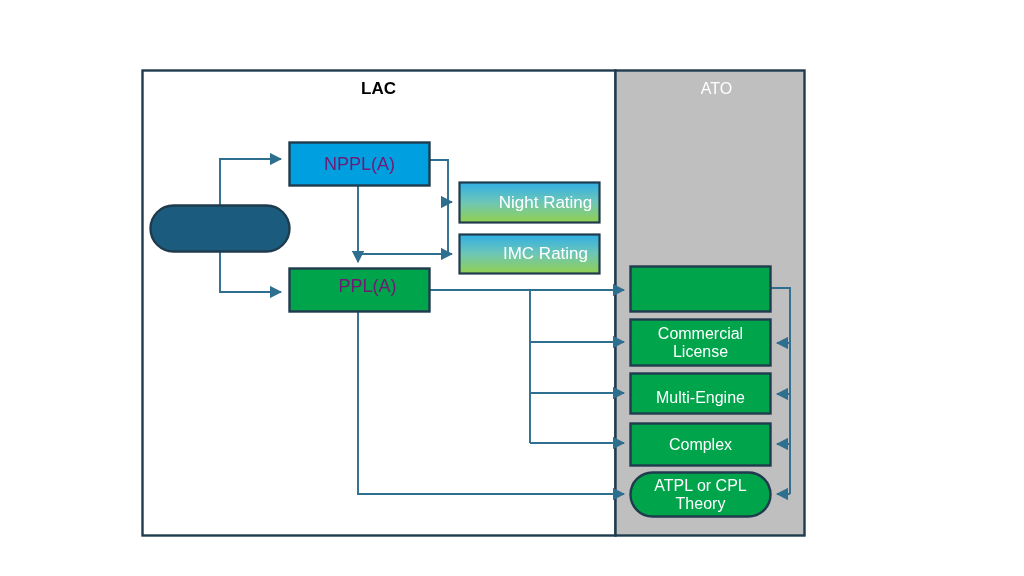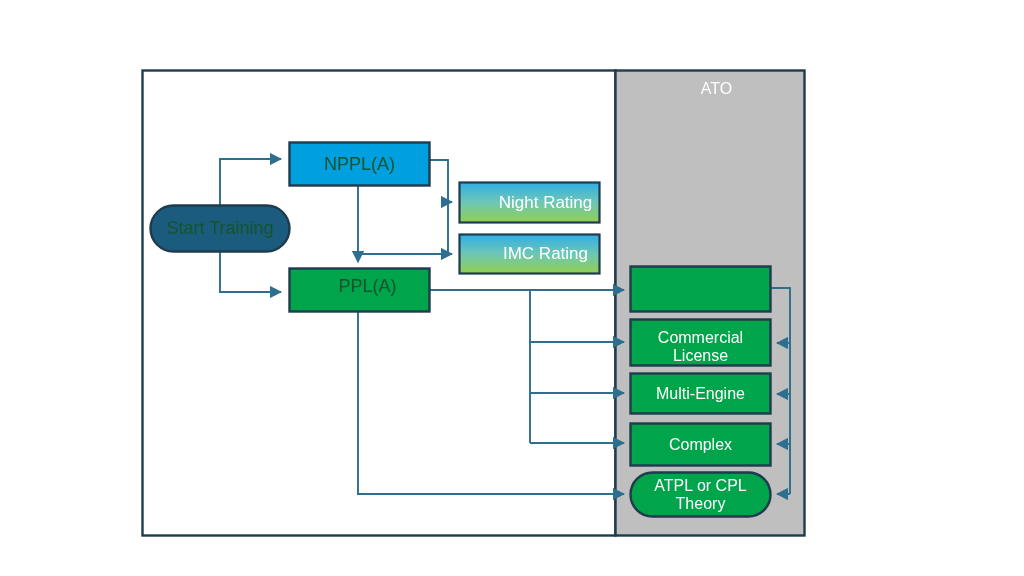--- a/index.html
+++ b/index.html
@@ -47,21 +47,21 @@
   .lac-title {
     font-size: 17px;
     font-weight: bold;
     color: #000000;
   }
   .ato-title {
     font-size: 16px;
     font-weight: normal;
     color: #ffffff;
   }
-  .lbl-white-18 { color: #14532d; font-size: 18px; }
+  .lbl-white-18 { color: #701a75; font-size: 18px; }
   .lbl-white-17 { color: #ffffff; font-size: 17px; margin-left: 16px; }
   .lbl-white-16 { color: #ffffff; font-size: 16px; }
 </style>
 </head>
 <body>
 
 <div id="stage">
 
   <svg id="diagram-svg" viewBox="0 0 1024 576">
     <defs>
@@ -128,36 +128,36 @@
       <rect x="630.5" y="319.5" width="140" height="46" fill="#00A44B" stroke="#1F3B4D" stroke-width="2.4"></rect>
 
       <rect x="630.5" y="373.5" width="140" height="40" fill="#00A44B" stroke="#1F3B4D" stroke-width="2.4"></rect>
 
       <rect x="630.5" y="423.5" width="140" height="42" fill="#00A44B" stroke="#1F3B4D" stroke-width="2.4"></rect>
 
       <rect x="630.5" y="472.5" width="140" height="44" rx="22" ry="22" fill="#00A44B" stroke="#1F3B4D" stroke-width="2.4"></rect>
     </g>
   </svg>
 
+  <div class="lane-title lac-title" style="left:142px; top:74px; width:473px; height:30px;">LAC</div>
   <div class="lane-title ato-title" style="left:622px; top:74px; width:189px; height:30px;">ATO</div>
 
-  <div class="node-label lbl-white-18" style="left:150px; top:205px; width:140px; height:47px;">Start Training</div>
 
   <div class="node-label lbl-white-18" style="left:289px; top:142px; width:141px; height:44px;">NPPL(A)</div>
 
   <div class="node-label lbl-white-18" style="left:297px; top:268px; width:141px; height:36px;">PPL(A)</div>
 
   <div class="node-label lbl-white-17" style="left:459px; top:182px; width:141px; height:41px;">Night Rating</div>
 
   <div class="node-label lbl-white-17" style="left:459px; top:234px; width:141px; height:40px;">IMC Rating</div>
 
 
-  <div class="node-label lbl-white-16" style="left:630px; top:319px; width:141px; height:55px;">Commercial
+  <div class="node-label lbl-white-16" style="left:630px; top:319px; width:141px; height:47px;">Commercial
 License</div>
 
-  <div class="node-label lbl-white-16" style="left:630px; top:373px; width:141px; height:41px;">Multi-Engine</div>
+  <div class="node-label lbl-white-16" style="left:630px; top:373px; width:141px; height:50px;">Multi-Engine</div>
 
   <div class="node-label lbl-white-16" style="left:630px; top:423px; width:141px; height:43px;">Complex</div>
 
   <div class="node-label lbl-white-16" style="left:630px; top:472px; width:141px; height:45px;">ATPL or CPL
 Theory</div>
 
 </div>
 
 </body></html>

